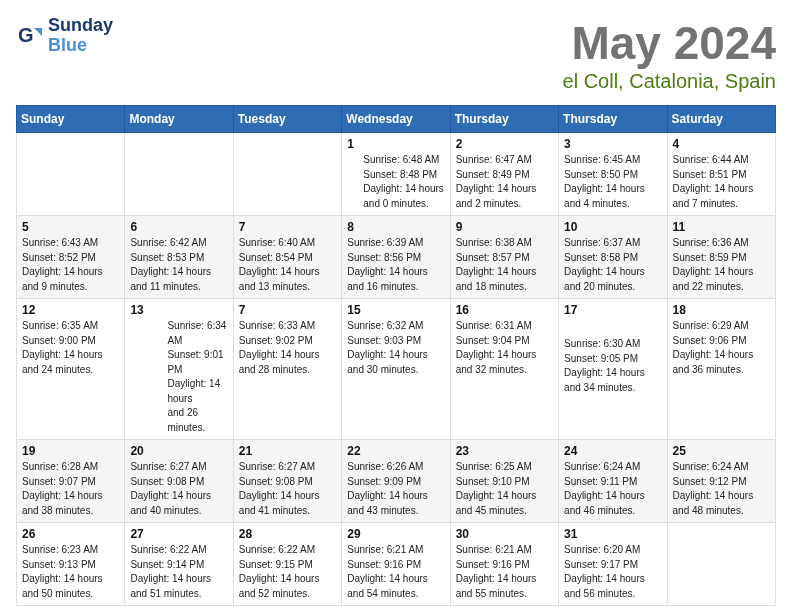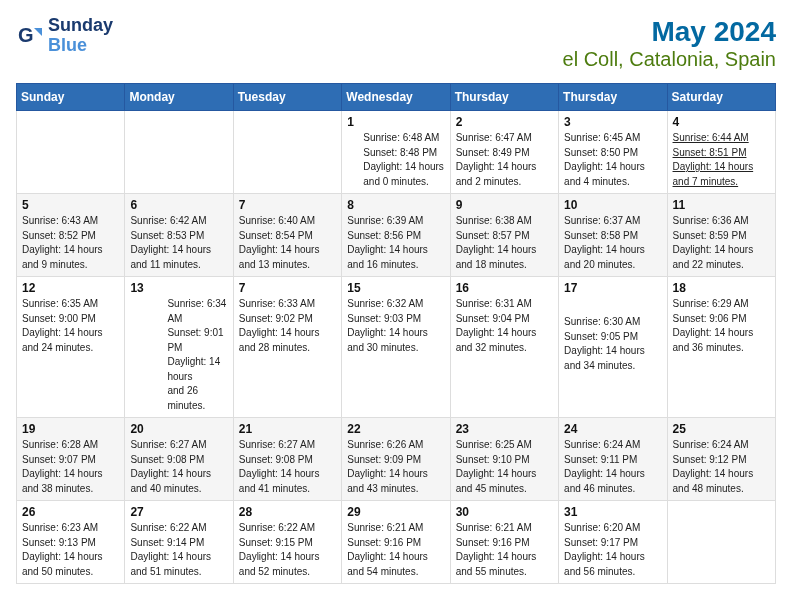--- a/index.html
+++ b/index.html
@@ -31,23 +31,23 @@
       color: #4a90d9;
     }
     .logo-icon {
       width: 28px;
       height: 28px;
     }
     .title-area {
       text-align: right;
     }
     .month-title {
-      font-size: 28px;
+      font-size: 46px;
       font-weight: bold;
-      color: #0369a1;
+      color: #737373;
     }
     .location-title {
       font-size: 20px;
       color: #4d7c0f;
     }
     .calendar-table {
       width: 100%;
       border-collapse: collapse;
       border: 1px solid #ccc;
     }
@@ -142,21 +142,21 @@
         </td>
         <td>
           <div class="day-number">3</div>
           <div class="day-info" style="white-space: pre-line;">Sunrise: 6:45 AM
 Sunset: 8:50 PM
 Daylight: 14 hours
 and 4 minutes.</div>
         </td>
         <td>
           <div class="day-number">4</div>
-          <div class="day-info" style="white-space: pre-line; text-decoration: underline;">Sunrise: 6:44 AM
+          <div class="day-info" style="white-space: pre-line;">Sunrise: 6:44 AM
 Sunset: 8:51 PM
 Daylight: 14 hours
 and 7 minutes.</div>
         </td>
       </tr>
       <tr>
         <td>
           <div class="day-number">5</div>
           <div class="day-info" style="white-space: pre-line;">Sunrise: 6:43 AM
 Sunset: 8:52 PM

